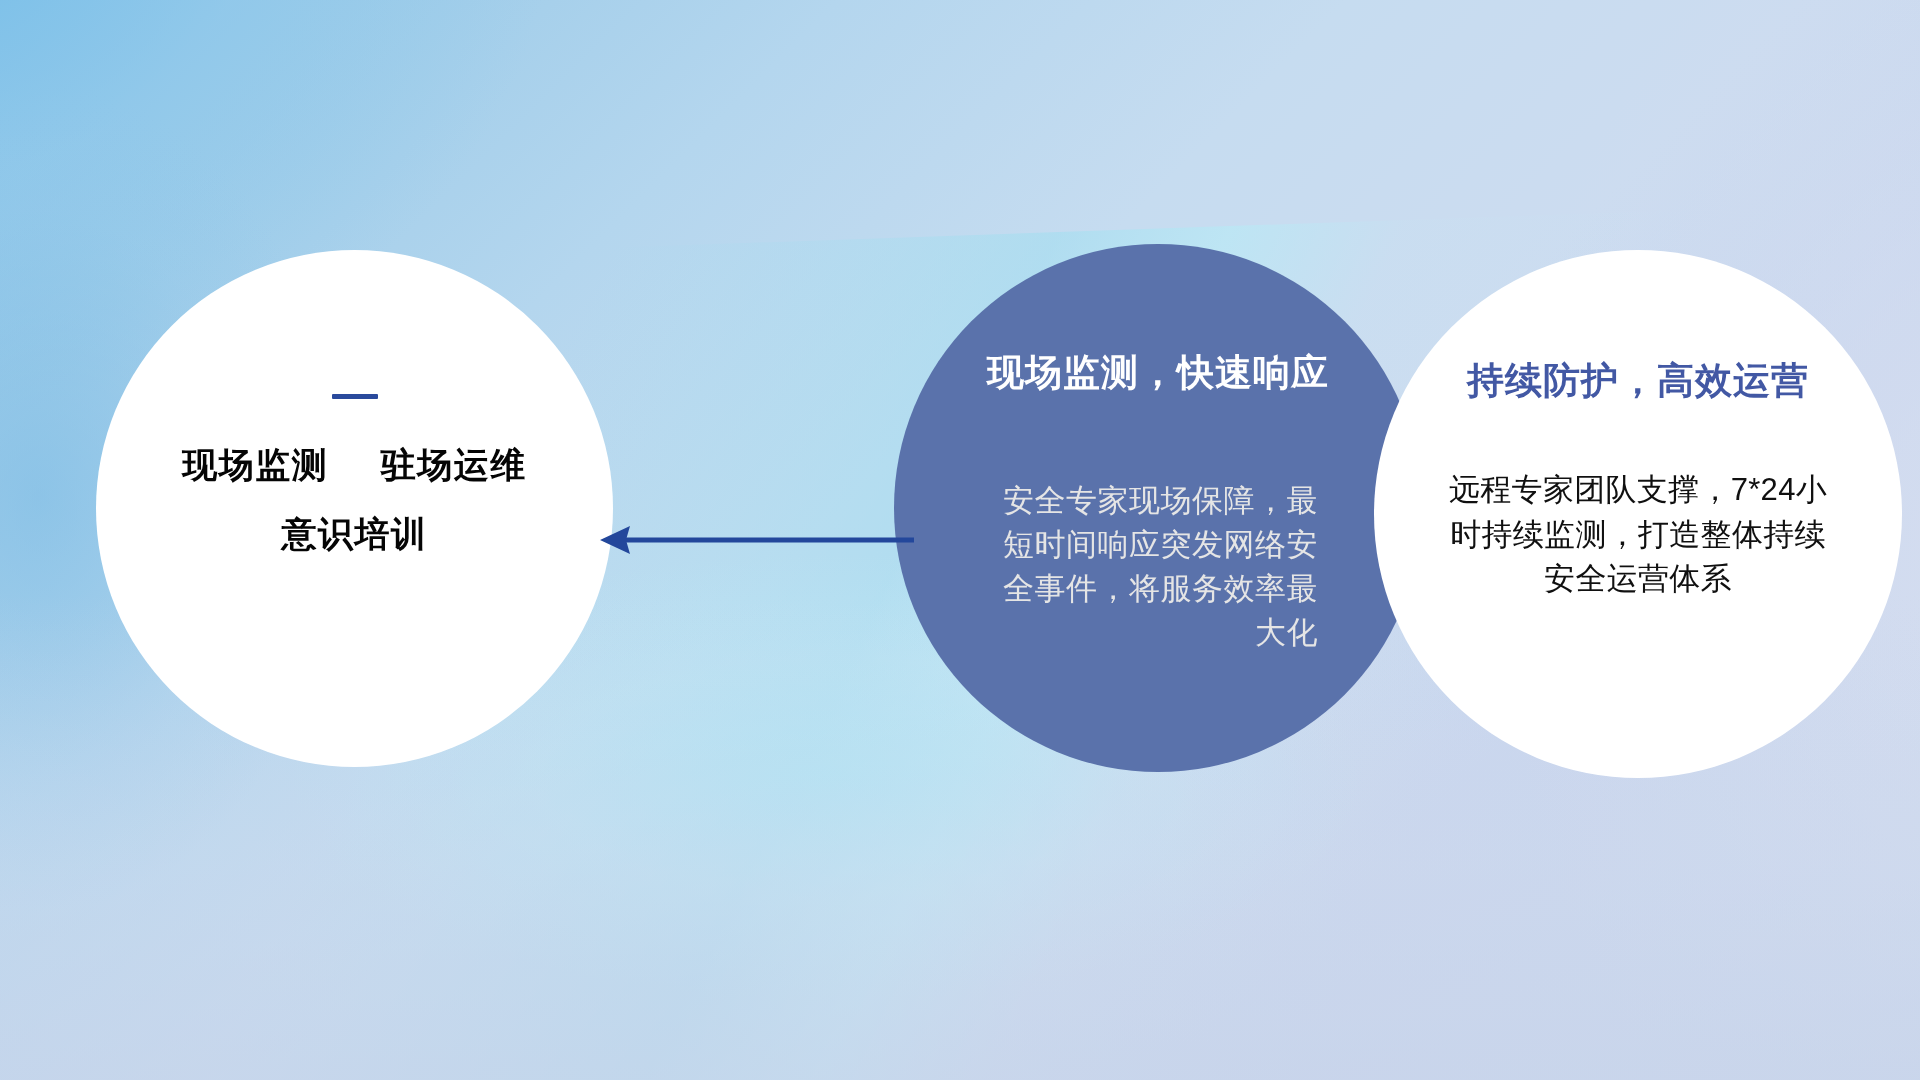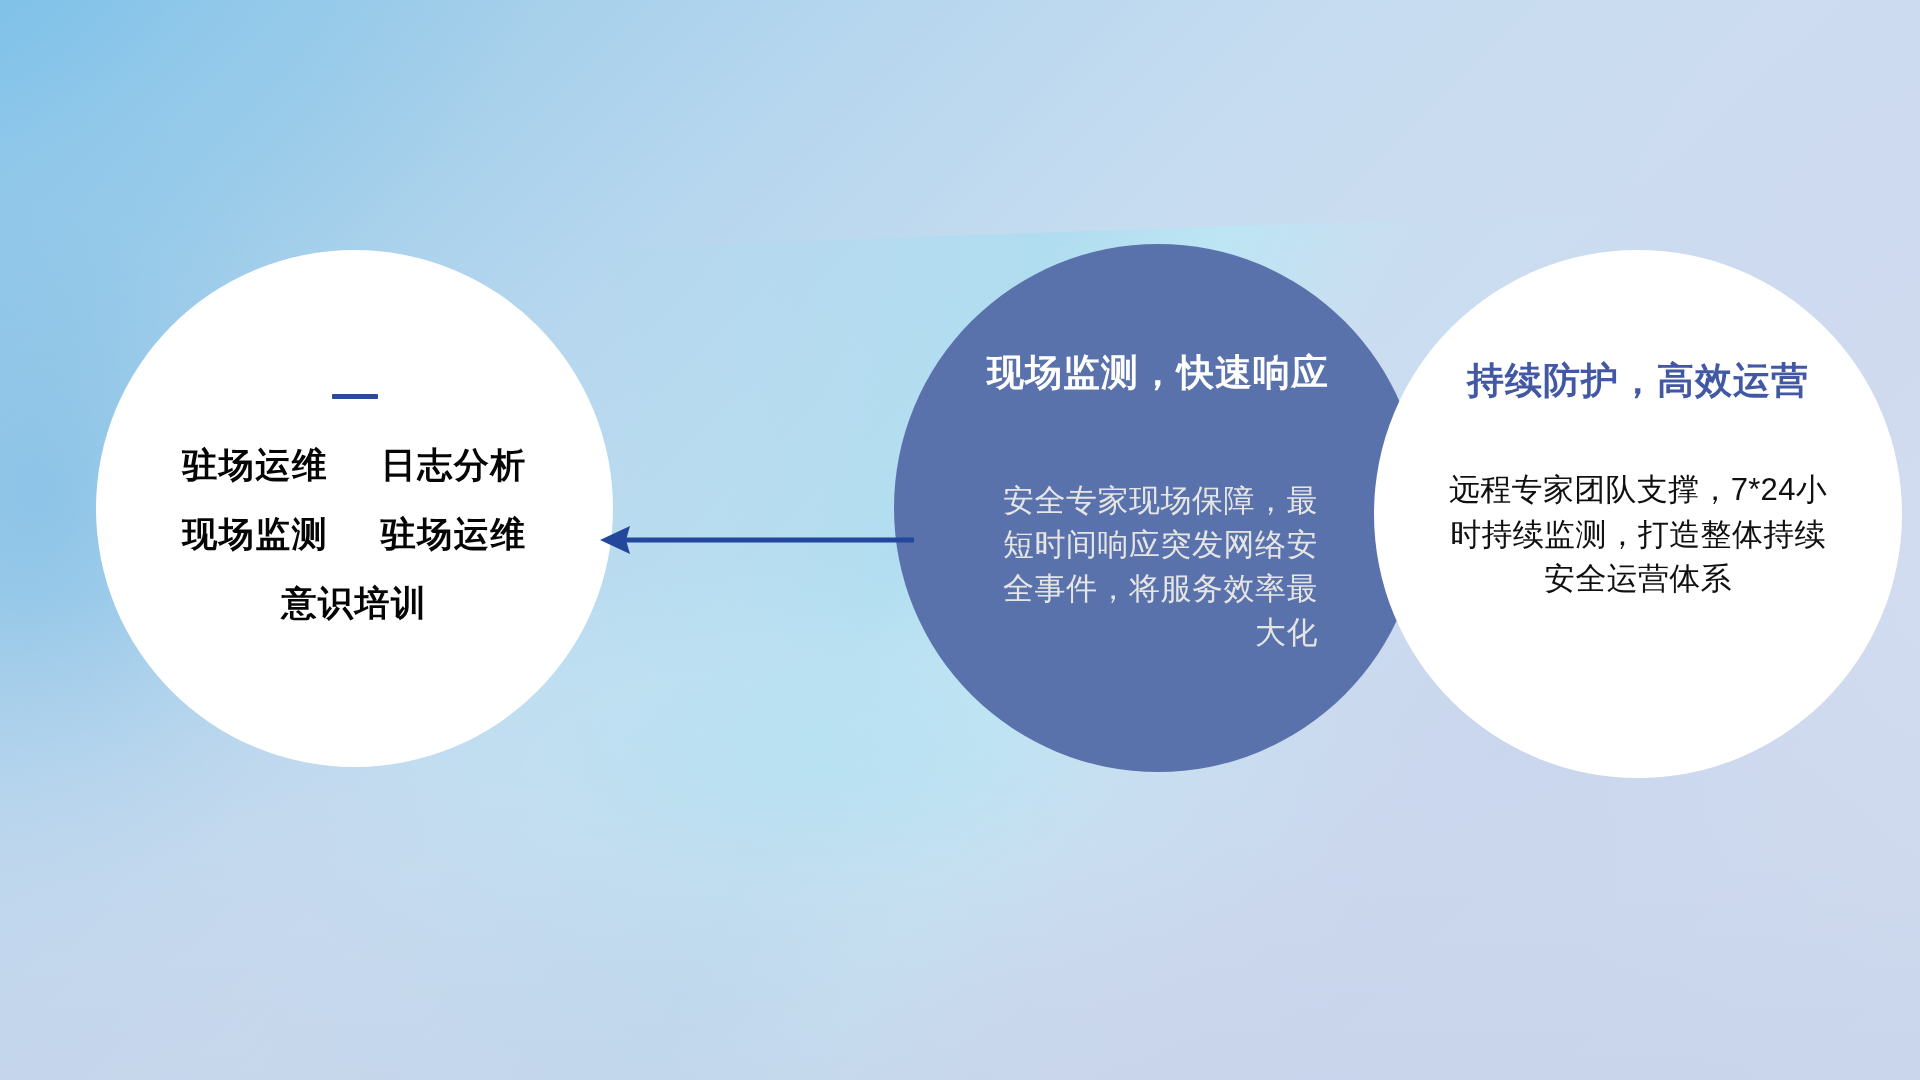--- a/index.html
+++ b/index.html
@@ -215,25 +215,20 @@
   <div class="bg-layer bg-diag-band"></div>
   <div class="bg-layer bg-cyan-glow"></div>
   <div class="bg-layer bg-left-dark"></div>
   <div class="bg-layer bg-right-wash"></div>
   <div class="bg-layer bg-bottom-wash"></div>
 
   <div class="circle" id="circle-services">
     <div class="inner">
       <div class="accent-dash"></div>
 
-      <div class="svc-line">
-        <span>驻场运维</span>
-        <span class="svc-gap"></span>
-        <span>日志分析</span>
-      </div>
 
       <div class="svc-line">
         <span>现场监测</span>
         <span class="svc-gap"></span>
         <span>驻场运维</span>
       </div>
 
       <div class="svc-line">
         <span>意识培训</span>
       </div>

